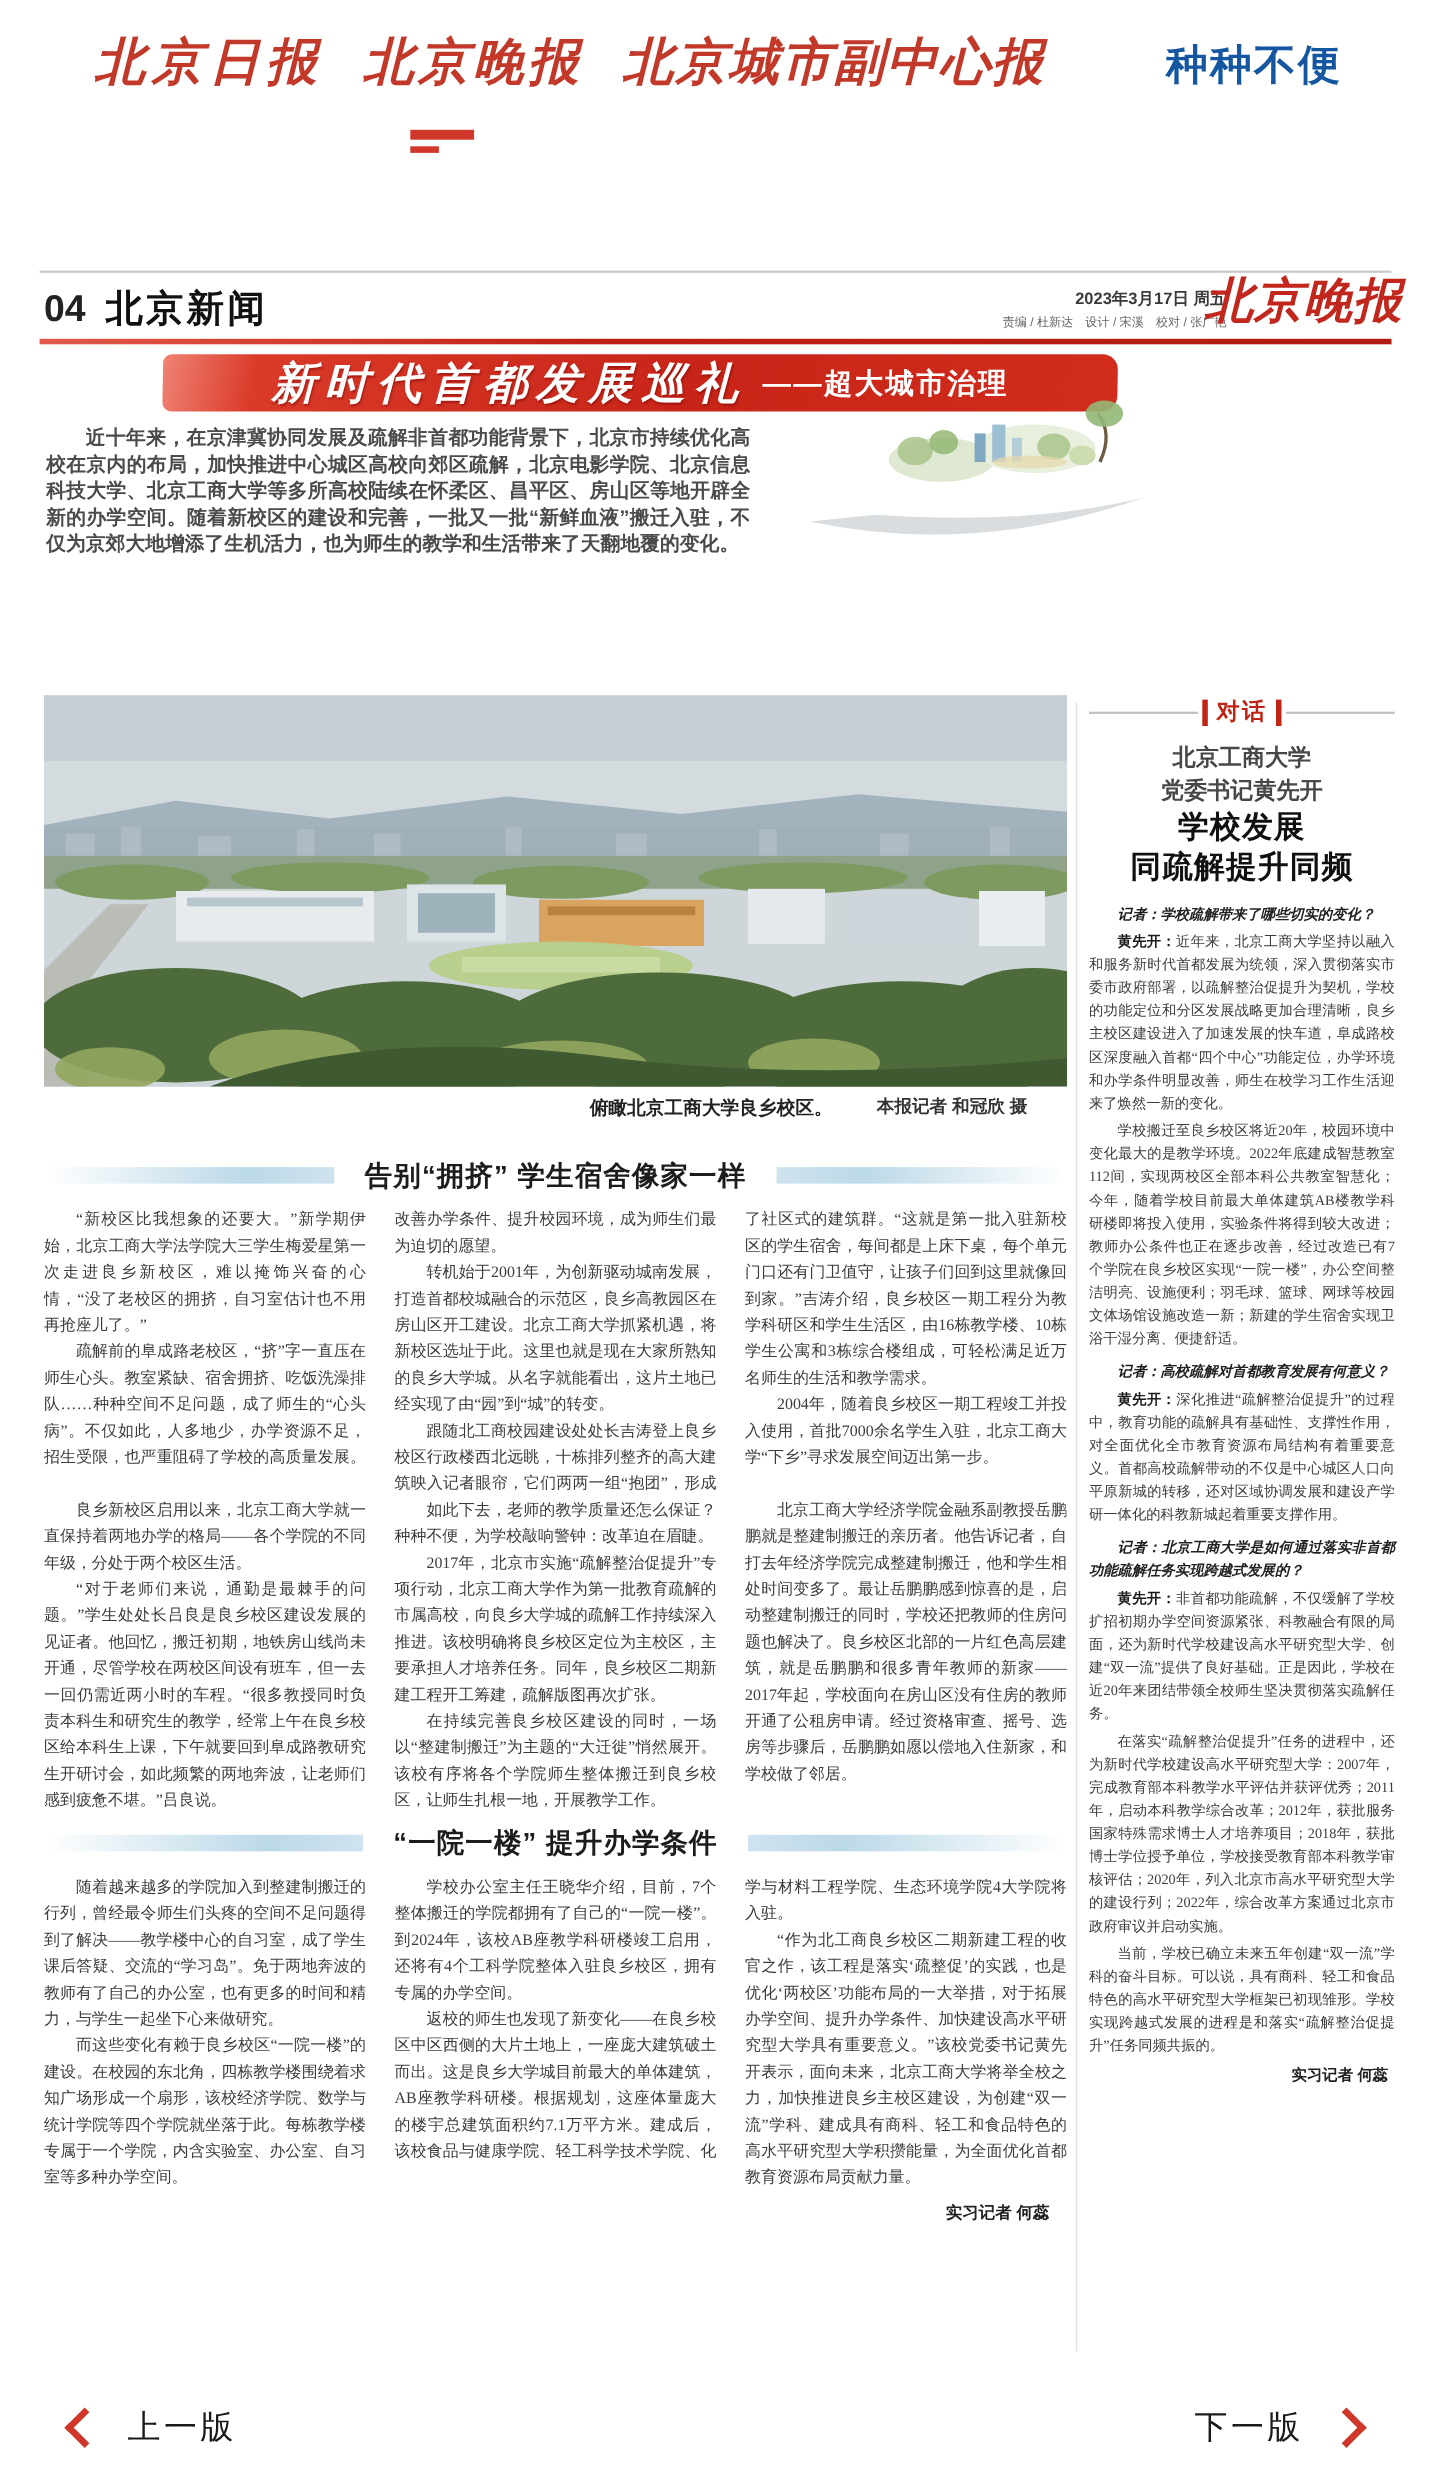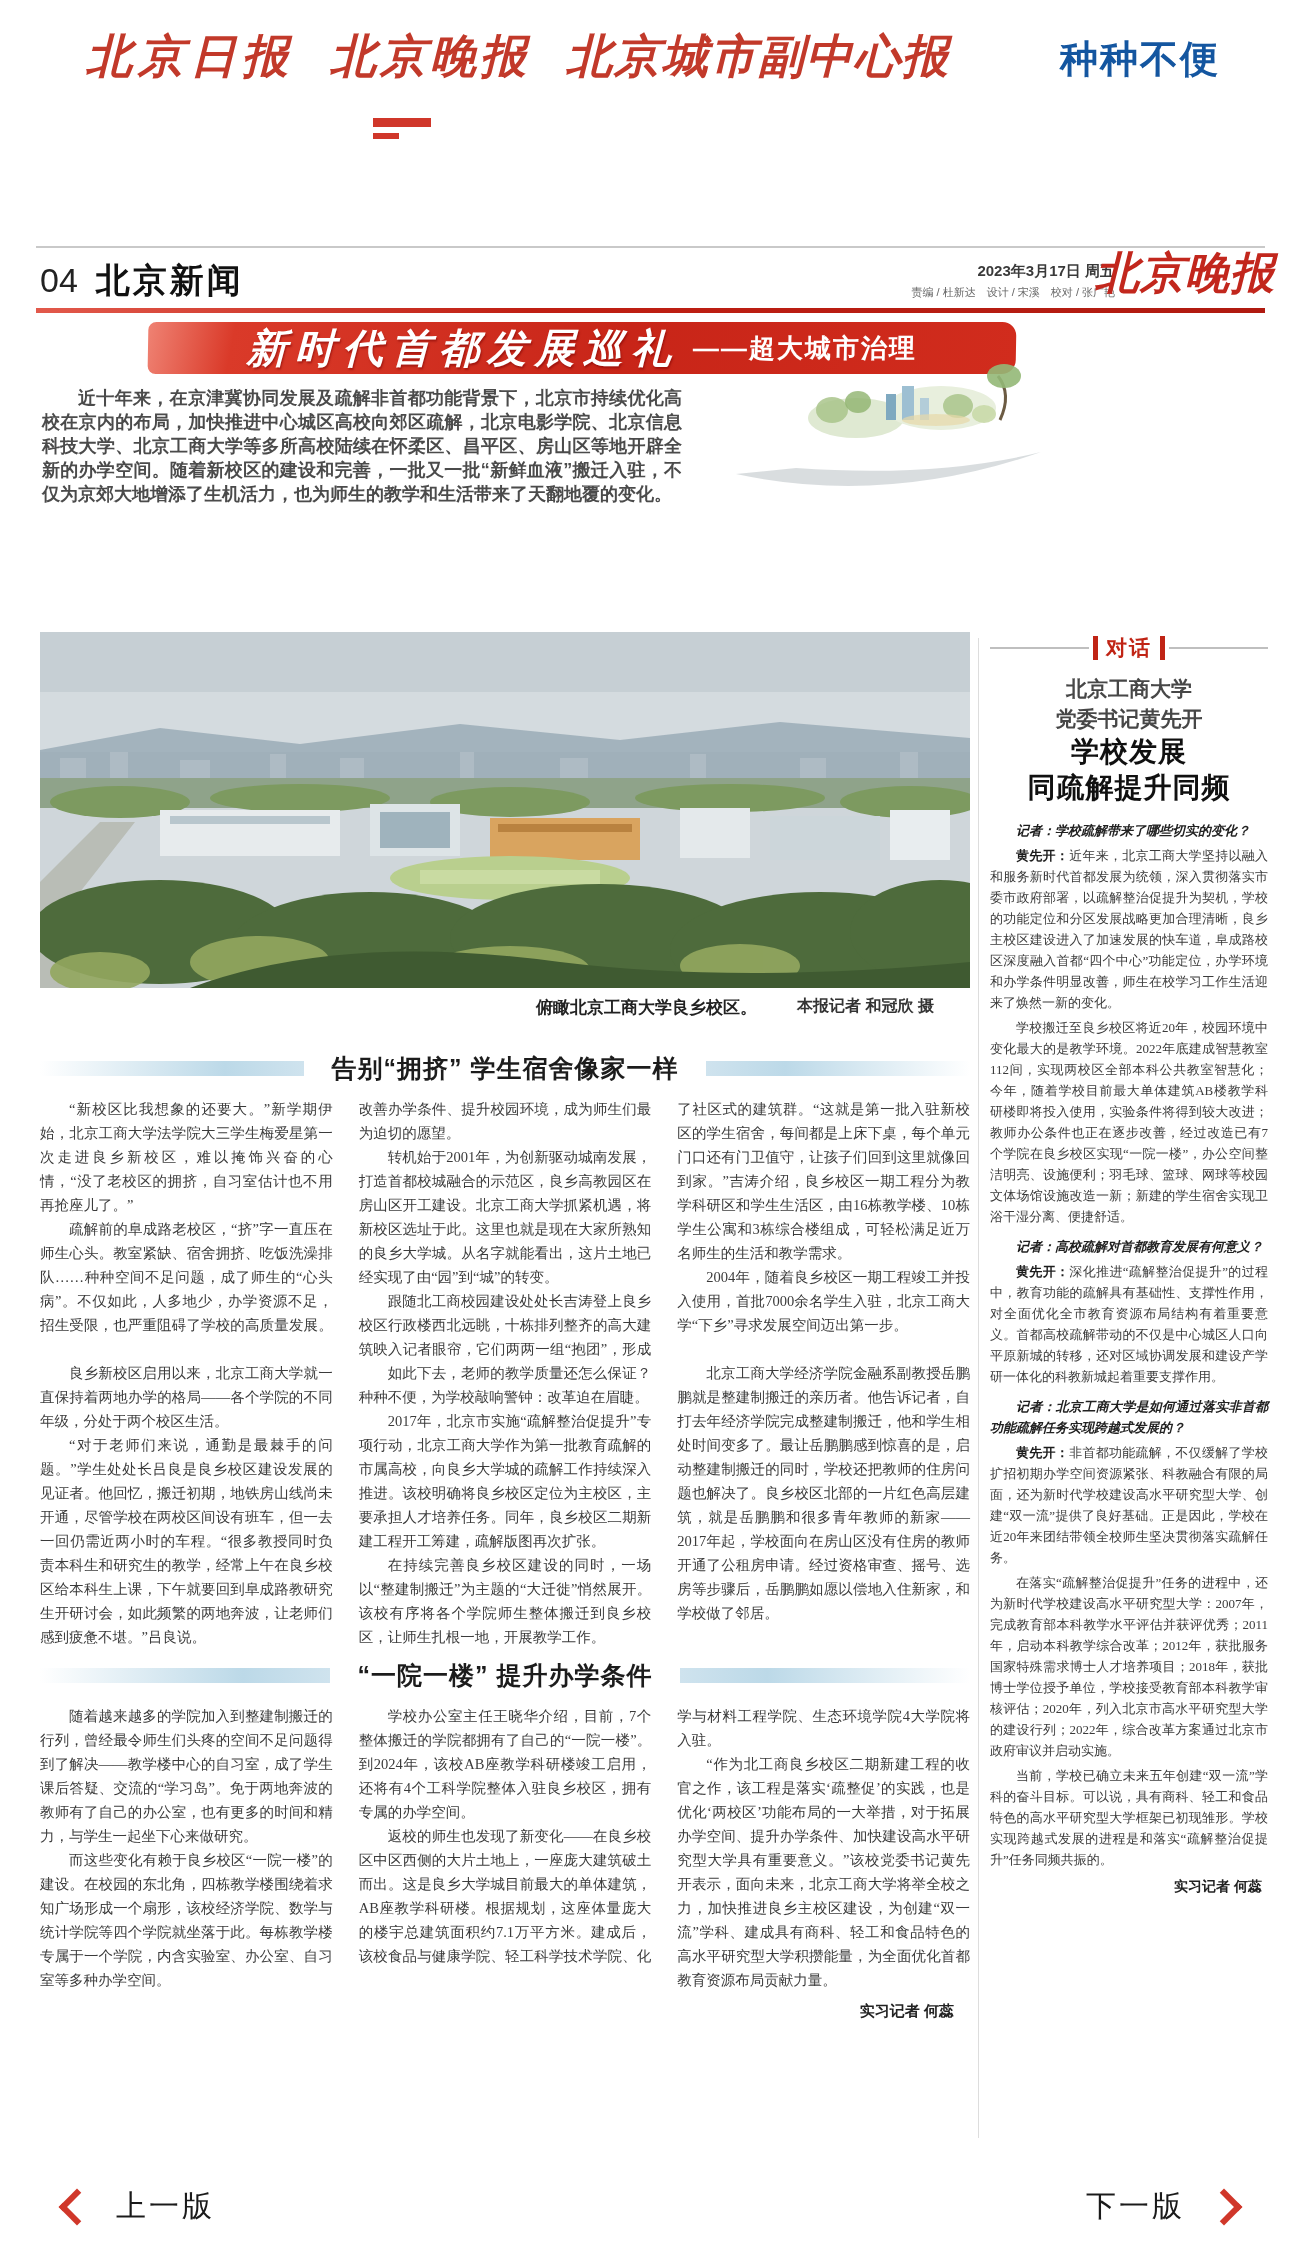--- a/index.html
+++ b/index.html
@@ -12,21 +12,21 @@
   #tab1{left:86px;font-size:46px;letter-spacing:6px;}
   #tab2{left:330px;font-size:46px;letter-spacing:4px;}
   #tab3{left:566px;font-size:46px;letter-spacing:2px;}
   #tab4{left:1060px;font-size:38px;top:34px;letter-spacing:2px;}
   .tab-underline{position:absolute;left:373px;top:118px;width:58px;height:9px;background:#d0372a;}
   .tab-underline2{position:absolute;left:373px;top:133px;width:26px;height:6px;background:#d0372a;}
   
   #paper{position:absolute;left:36px;top:246px;width:1229px;height:1935px;}
   .topline{position:absolute;left:0;top:0;width:100%;height:2px;background:#c9c9c9;}
   .pageno-row{position:absolute;left:4px;top:12px;font-family:"Liberation Sans",sans-serif;}
-  .pageno{font-size:34px;color:#222;font-weight:normal;margin-right:18px;}
+  .pageno{font-size:34px;color:#222;font-weight:bold;margin-right:18px;}
   .section-name{font-size:34px;color:#111;font-weight:bold;letter-spacing:3px;}
   .date-block{position:absolute;right:150px;top:16px;text-align:right;font-family:"Liberation Sans",sans-serif;}
   .date{font-size:15px;font-weight:bold;color:#3a3a3a;}
   .credits{font-size:11px;color:#666;margin-top:4px;}
   .masthead{position:absolute;right:-10px;top:4px;width:180px;font-size:44px;line-height:48px;
             font-family:"Liberation Serif",serif;font-style:italic;font-weight:bold;color:#c2271d;
             letter-spacing:1px;}
   .redrule{position:absolute;left:0;top:62px;width:100%;height:5px;
            background:linear-gradient(to right,#e2594b,#c01f13 40%,#b01a10);}
   

